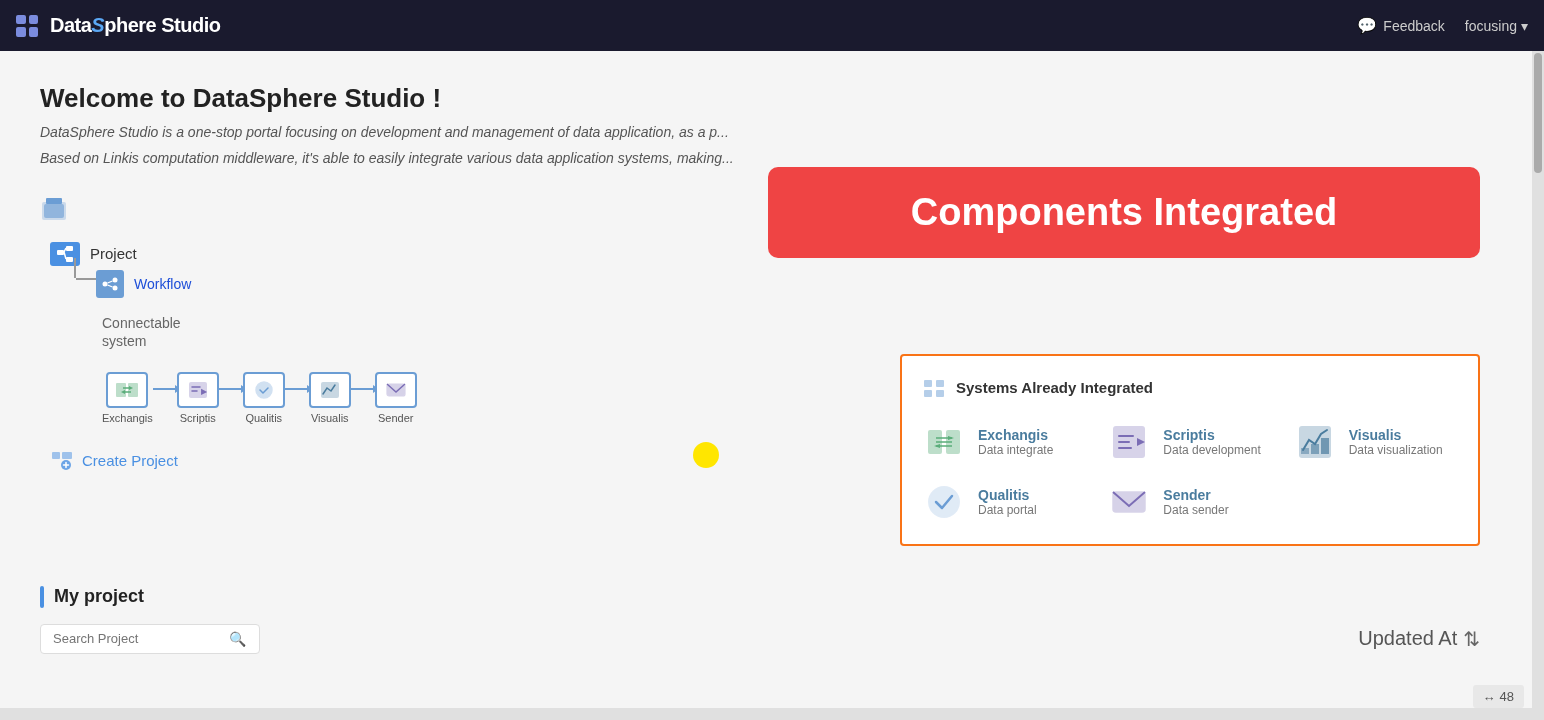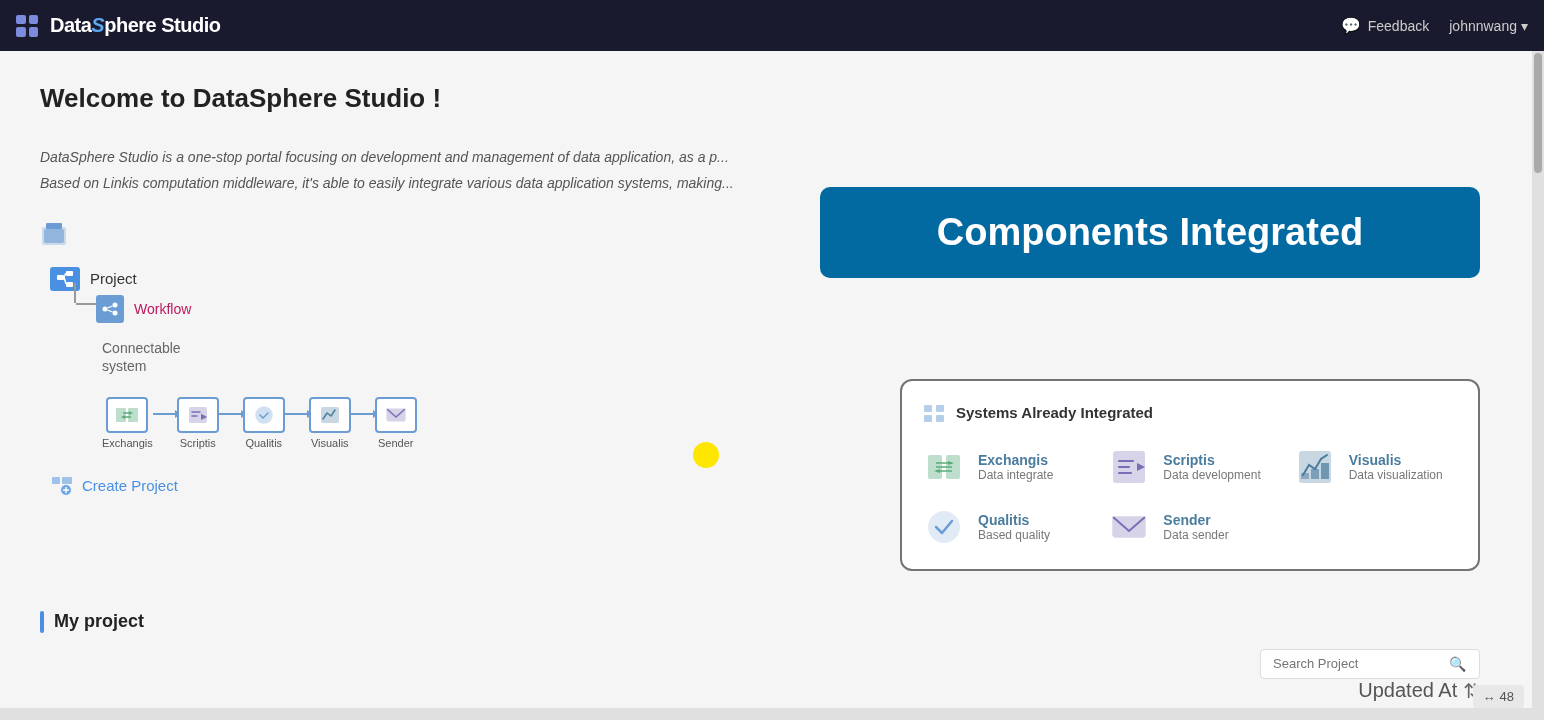--- a/index.html
+++ b/index.html
@@ -86,45 +86,45 @@
       padding: 32px 40px 80px;
       max-width: 1520px;
       position: relative;
     }
 
     
     .welcome-title {
       font-size: 26px;
       font-weight: bold;
       color: #222;
-      margin-bottom: 32px;
+      margin-bottom: 7px;
     }
     .welcome-desc {
       font-size: 14px;
       color: #555;
       line-height: 1.6;
       max-width: 750px;
       margin-bottom: 4px;
       font-style: italic;
     }
 
     
     .components-banner {
       position: absolute;
-      top: 136px;
+      top: 116px;
       right: 40px;
-      background: #0369a1;
+      background: #ef4444;
       color: white;
       font-size: 38px;
       font-weight: 900;
       padding: 24px 40px;
       border-radius: 10px;
       white-space: nowrap;
       z-index: 10;
-      width: 660px;
+      width: 712px;
       text-align: center;
     }
 
     
     .section-container {
       display: flex;
       gap: 40px;
       margin-top: 24px;
     }
 
@@ -212,22 +212,22 @@
       gap: 8px;
       color: #4a90e2;
       font-size: 15px;
       font-weight: 500;
       cursor: pointer;
       margin-top: 24px;
     }
 
     
     .systems-box {
-      border: 2px solid #737373;
-      border-radius: 12px;
+      border: 2px solid #f97316;
+      border-radius: 4px;
       padding: 20px;
       background: white;
       margin-top: 160px;
     }
     .systems-header {
       display: flex;
       align-items: center;
       gap: 10px;
       margin-bottom: 20px;
     }
@@ -285,23 +285,22 @@
       margin-right: 10px;
     }
     .my-project-title {
       font-size: 18px;
       font-weight: 600;
       color: #222;
     }
 
     .search-row {
       display: flex;
-      align-items: flex-end;
+      align-items: center;
       justify-content: space-between;
-      flex-direction: column;
     }
     .search-box {
       display: flex;
       align-items: center;
       border: 1px solid #ddd;
       border-radius: 4px;
       padding: 6px 12px;
       background: white;
       width: 220px;
       gap: 8px;
@@ -364,21 +363,21 @@
     <div class="logo-text">
       Data<span>S</span>phere Studio
     </div>
   </div>
   <div class="header-right">
     <button class="feedback-btn">
       <span class="feedback-icon">💬</span>
       <span>Feedback</span>
     </button>
     <button class="user-btn">
-      <span>johnnwang</span>
+      <span>focusing</span>
       <span>▾</span>
     </button>
   </div>
 </header>
 
 <div class="right-scrollbar">
   <div class="scrollbar-thumb"></div>
 </div>
 
 <div class="bottom-scrollbar"></div>
@@ -426,21 +425,21 @@
           <div style="display:flex;align-items:center;gap:10px;margin-top:4px;">
             <div style="width:28px;height:28px;background:#6b9dd4;border-radius:3px;display:flex;align-items:center;justify-content:center;">
               <svg width="16" height="16" viewBox="0 0 16 16" fill="white">
                 <circle cx="3" cy="8" r="2.5"></circle>
                 <circle cx="13" cy="4" r="2.5"></circle>
                 <circle cx="13" cy="12" r="2.5"></circle>
                 <line x1="5.5" y1="7" x2="10.5" y2="5" stroke="white" stroke-width="1.2"></line>
                 <line x1="5.5" y1="9" x2="10.5" y2="11" stroke="white" stroke-width="1.2"></line>
               </svg>
             </div>
-            <span style="font-size:14px;color:#be185d;font-weight:500;">Workflow</span>
+            <span style="font-size:14px;color:#1d4ed8;font-weight:500;">Workflow</span>
           </div>
         </div>
 
         <div style="margin-left:52px;margin-top:16px;">
           <div style="font-size:14px;color:#666;margin-bottom:22px;line-height:1.3;">Connectable<br>system</div>
           <div class="flow-row">
 
             <div class="flow-item">
               <div class="flow-icon-box">
                 <svg width="24" height="20" viewBox="0 0 24 20" fill="none">
@@ -580,21 +579,21 @@
         <div class="systems-grid-bottom">
           <div class="system-item">
             <div class="system-icon-box">
               <svg width="40" height="40" viewBox="0 0 40 40">
                 <circle cx="20" cy="20" r="15" fill="#6b9dd4" opacity="0.2" stroke="#6b9dd4" stroke-width="2"></circle>
                 <path d="M12 20l6 6 10-12" stroke="#6b9dd4" stroke-width="2.5" stroke-linecap="round" stroke-linejoin="round" fill="none"></path>
               </svg>
             </div>
             <div class="system-info">
               <div class="system-name">Qualitis</div>
-              <div class="system-desc">Based quality</div>
+              <div class="system-desc">Data portal</div>
             </div>
           </div>
 
           <div class="system-item">
             <div class="system-icon-box">
               <svg width="40" height="40" viewBox="0 0 40 40">
                 <rect x="4" y="10" width="32" height="20" rx="3" fill="#7b6db5" opacity="0.3" stroke="#7b6db5" stroke-width="1.5"></rect>
                 <polyline points="4,10 20,24 36,10" stroke="#7b6db5" stroke-width="2" fill="none"></polyline>
               </svg>
             </div>

